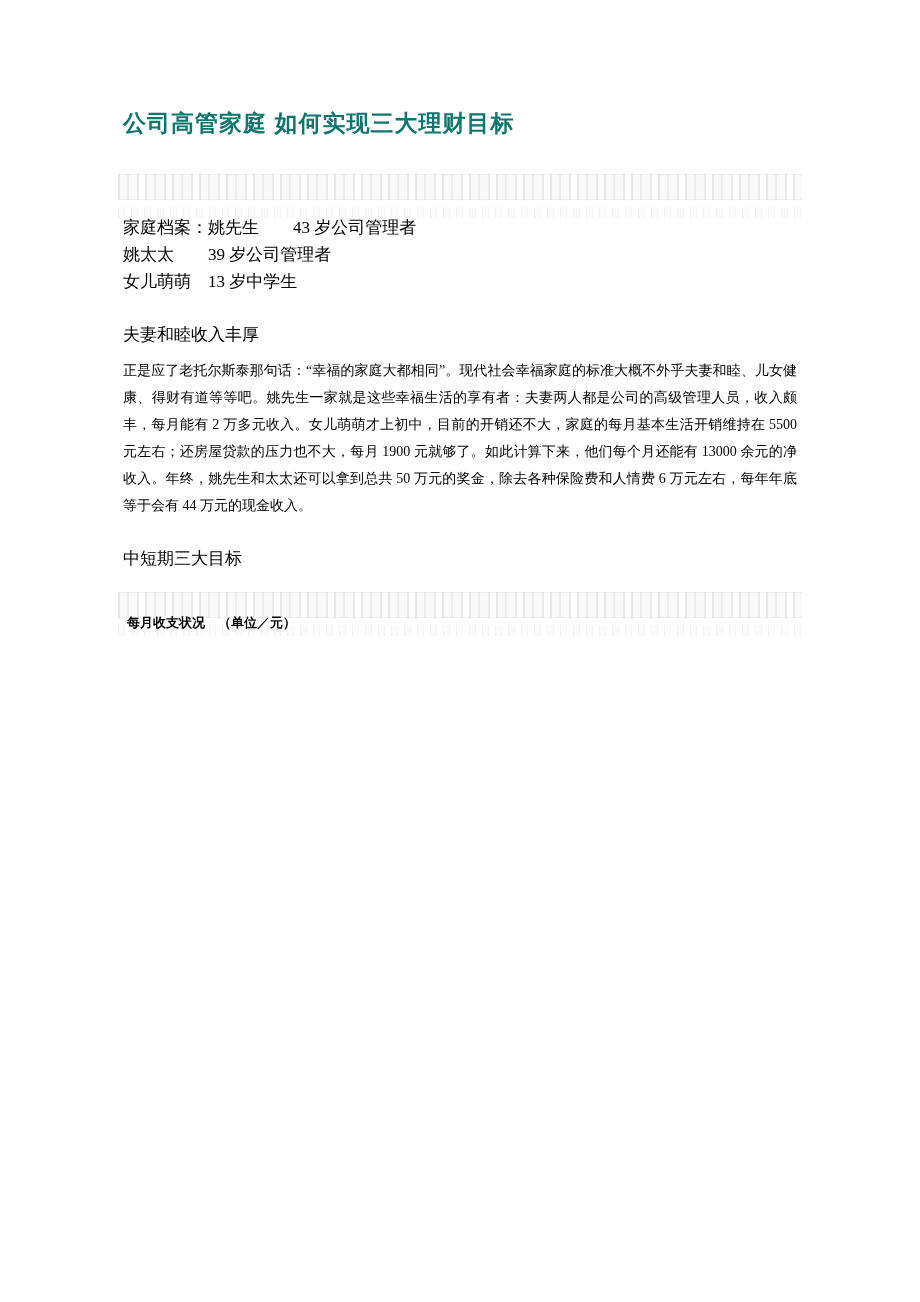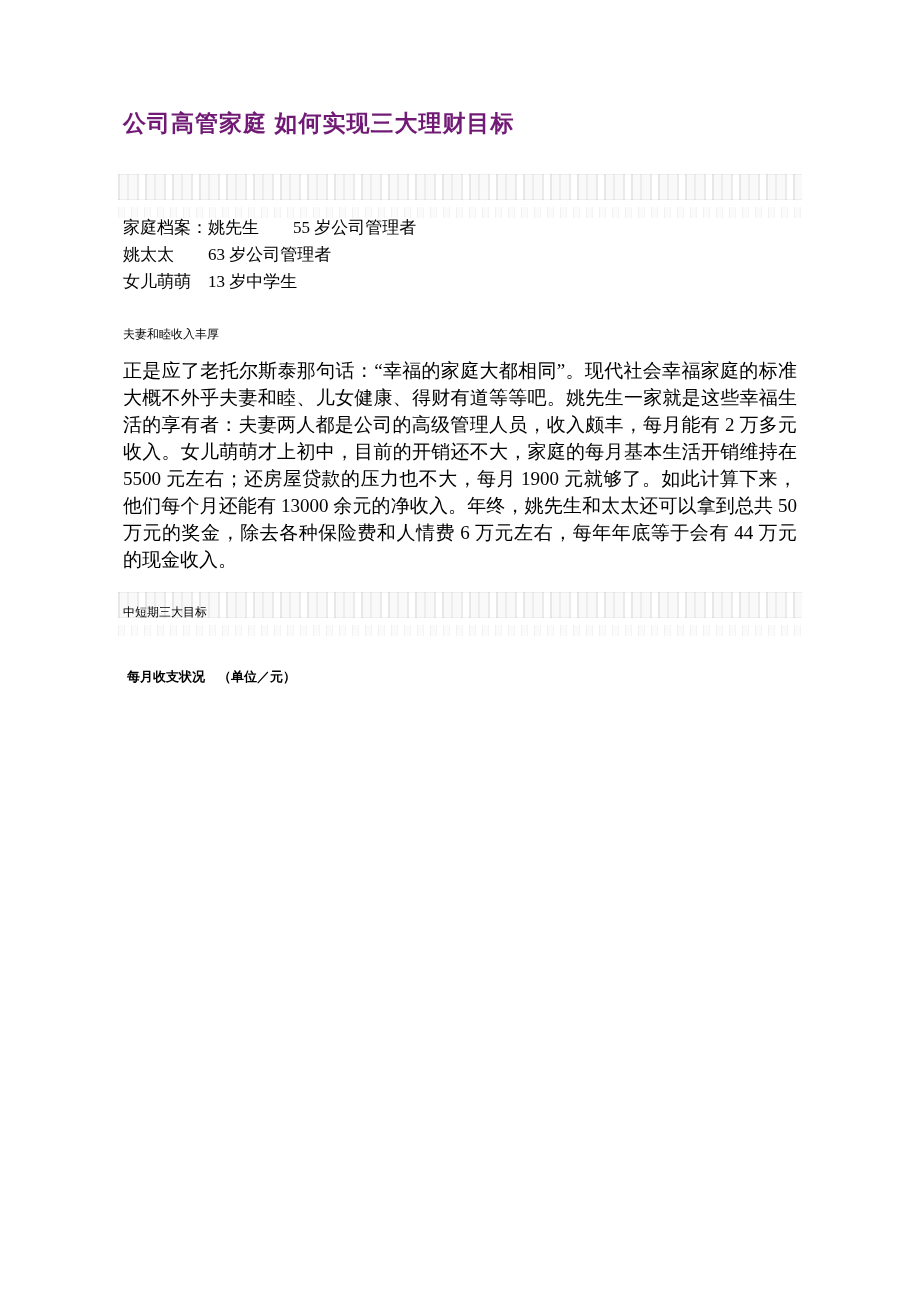--- a/index.html
+++ b/index.html
@@ -32,30 +32,30 @@
   }
   .profile {
     margin: 0 0 24px 0;
   }
   .profile p {
     margin: 0;
     font-size: 17px;
     line-height: 27px;
   }
   .section-heading {
-    font-size: 12px;
+    font-size: 17px;
     line-height: 27px;
     font-weight: normal;
     margin: 26px 0 9px 0;
   }
   .section-heading.gap-large {
   }
   .section-body {
     margin: 0;
-    font-size: 19px;
+    font-size: 14px;
     line-height: 27px;
     text-align: justify;
   }
   .caption {
     font-family: "Liberation Sans", "DejaVu Sans", sans-serif;
     font-weight: bold;
     font-size: 13px;
     line-height: 18px;
     margin: 42px 0 0 4px;
   }
@@ -105,25 +105,25 @@
     <div class="wm-row-lg"></div>
     <div class="wm-row-sm"></div>
   </div>
   <div class="wm band2">
     <div class="wm-row-lg"></div>
     <div class="wm-row-sm"></div>
   </div>
 
   <div class="content">
 
-    <h1 class="title" style="color: #701a75;">公司高管家庭 如何实现三大理财目标</h1>
+    <h1 class="title" style="color: #0f766e;">公司高管家庭 如何实现三大理财目标</h1>
 
     <div class="profile">
-      <p>家庭档案：姚先生　　55 岁公司管理者</p>
-      <p>姚太太　　63 岁公司管理者</p>
+      <p>家庭档案：姚先生　　43 岁公司管理者</p>
+      <p>姚太太　　39 岁公司管理者</p>
       <p>女儿萌萌　13 岁中学生</p>
     </div>
 
     <section>
       <h2 class="section-heading">夫妻和睦收入丰厚</h2>
       <p class="section-body">正是应了老托尔斯泰那句话：“幸福的家庭大都相同”。现代社会幸福家庭的标准大概不外乎夫妻和睦、儿女健康、得财有道等等吧。姚先生一家就是这些幸福生活的享有者：夫妻两人都是公司的高级管理人员，收入颇丰，每月能有 2 万多元收入。女儿萌萌才上初中，目前的开销还不大，家庭的每月基本生活开销维持在 5500 元左右；还房屋贷款的压力也不大，每月 1900 元就够了。如此计算下来，他们每个月还能有 13000 余元的净收入。年终，姚先生和太太还可以拿到总共 50 万元的奖金，除去各种保险费和人情费 6 万元左右，每年年底等于会有 44 万元的现金收入。</p>
     </section>
 
 
     <section>

